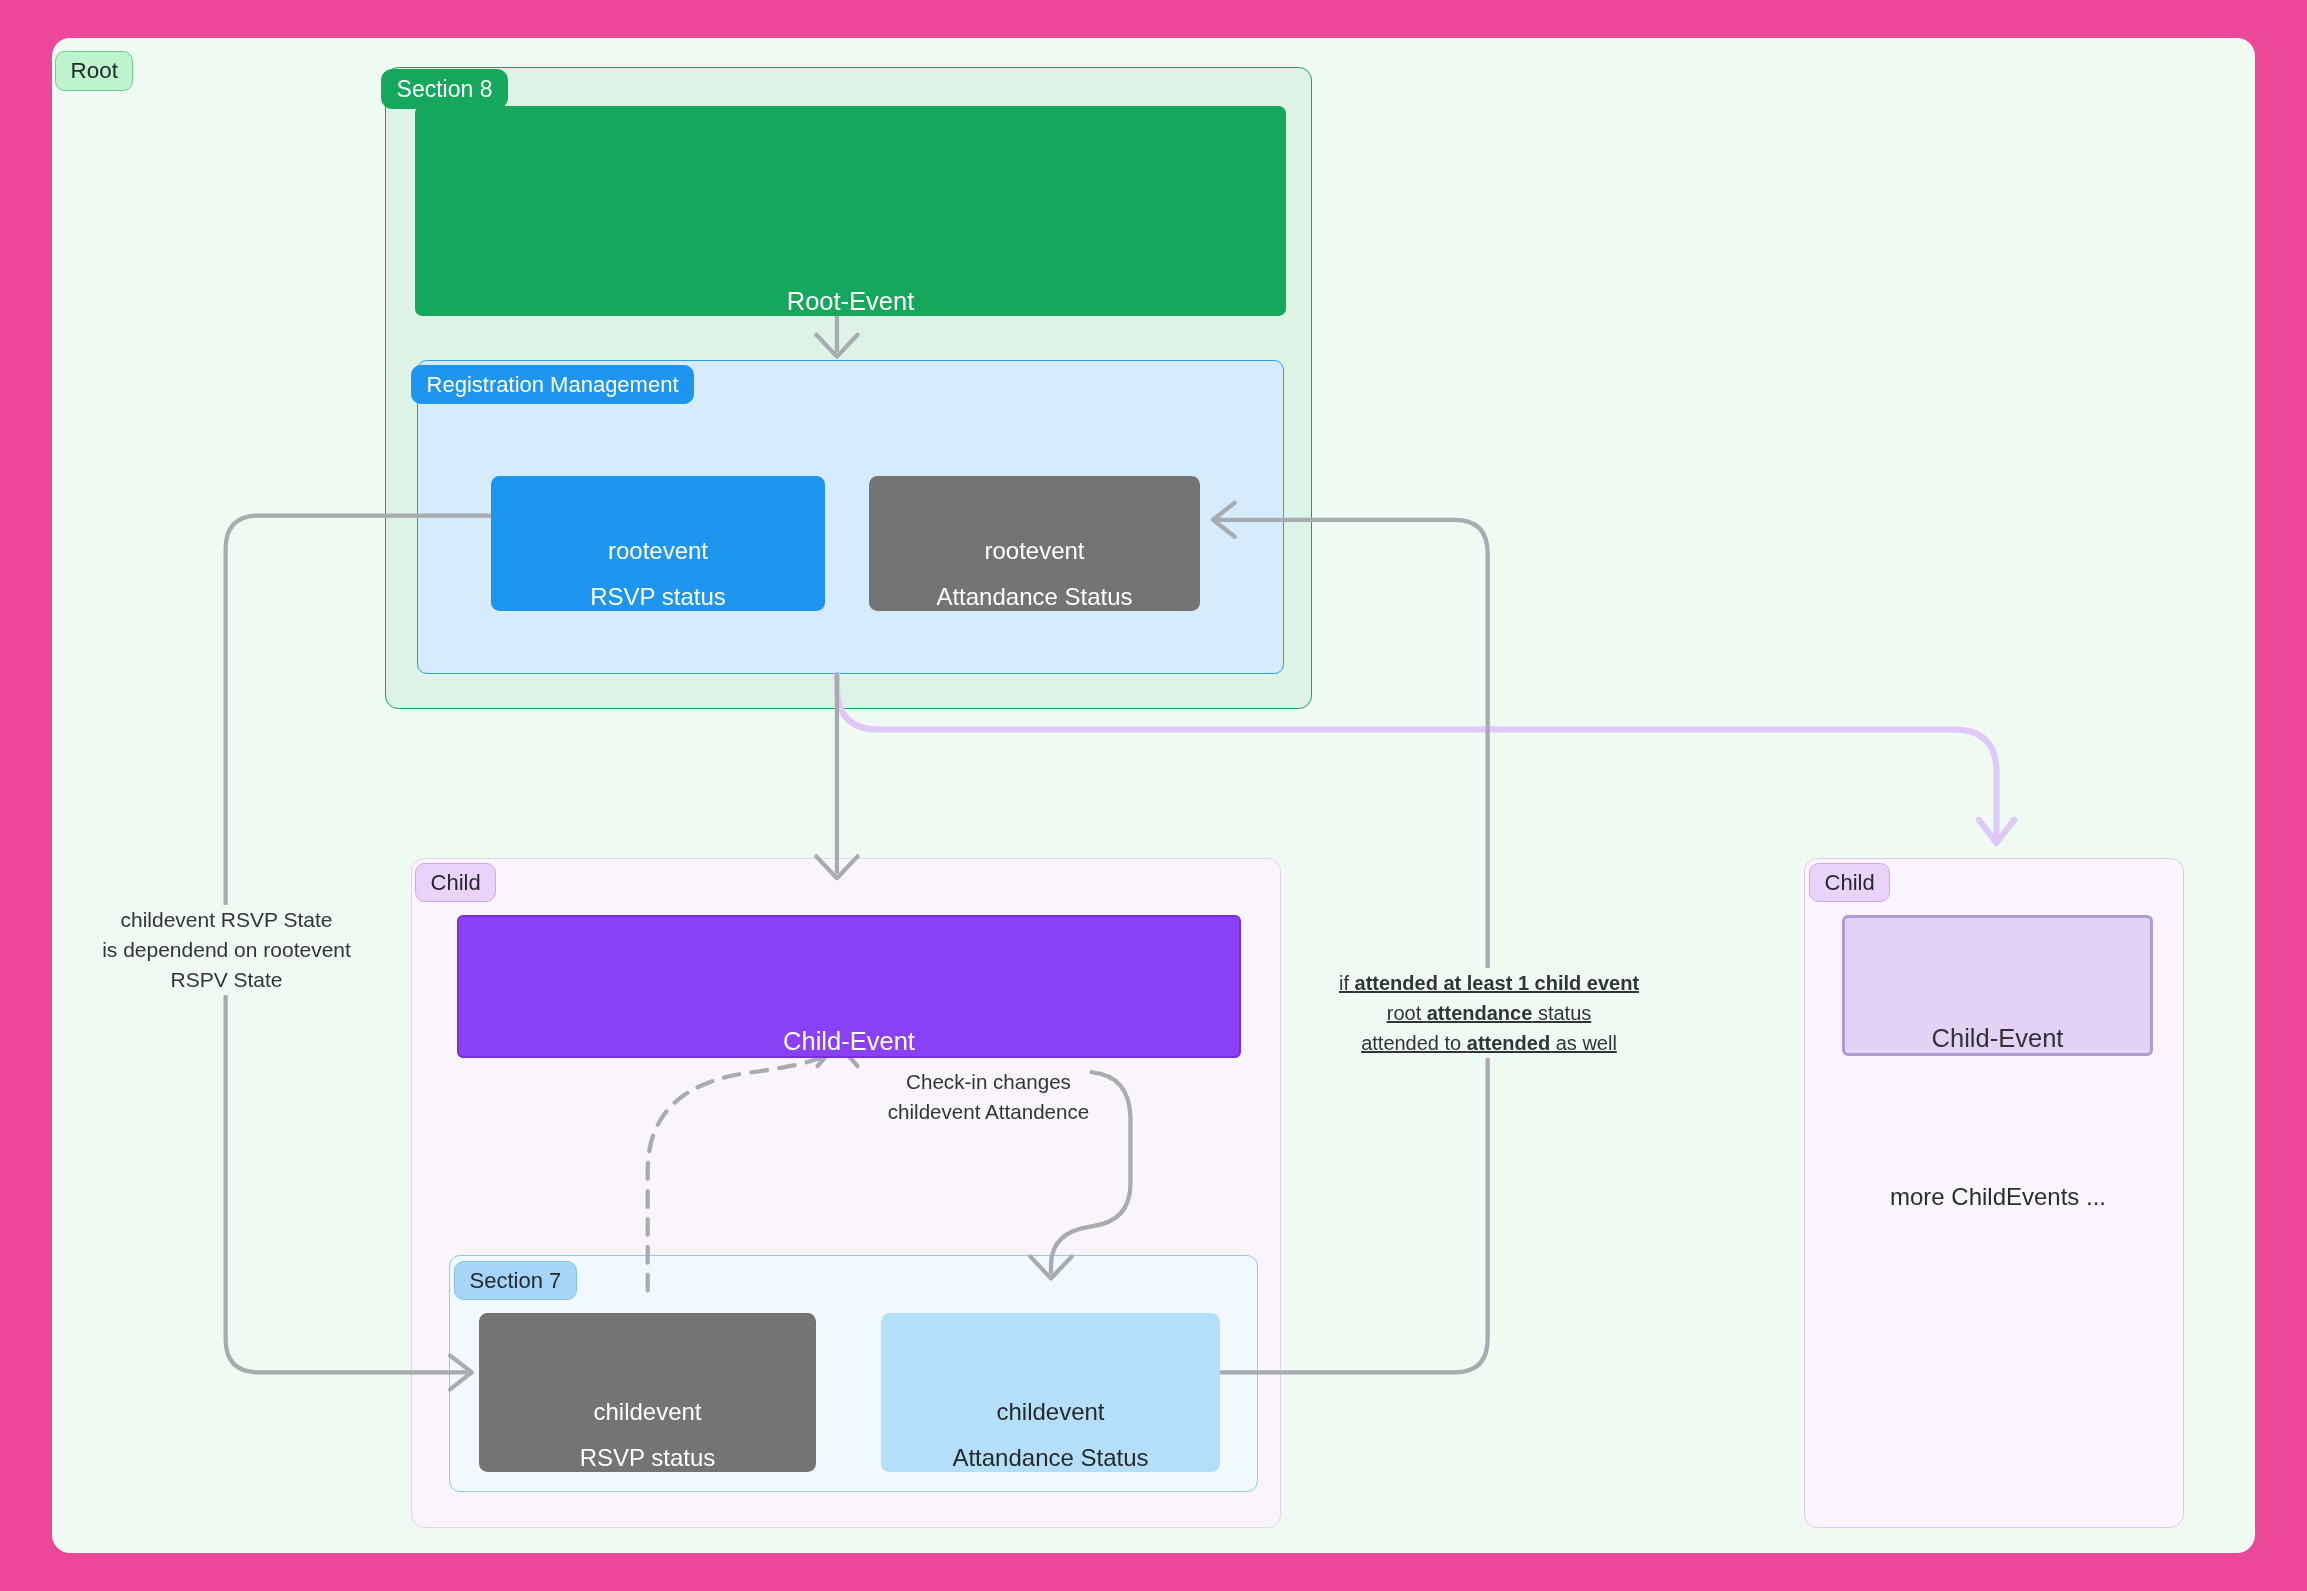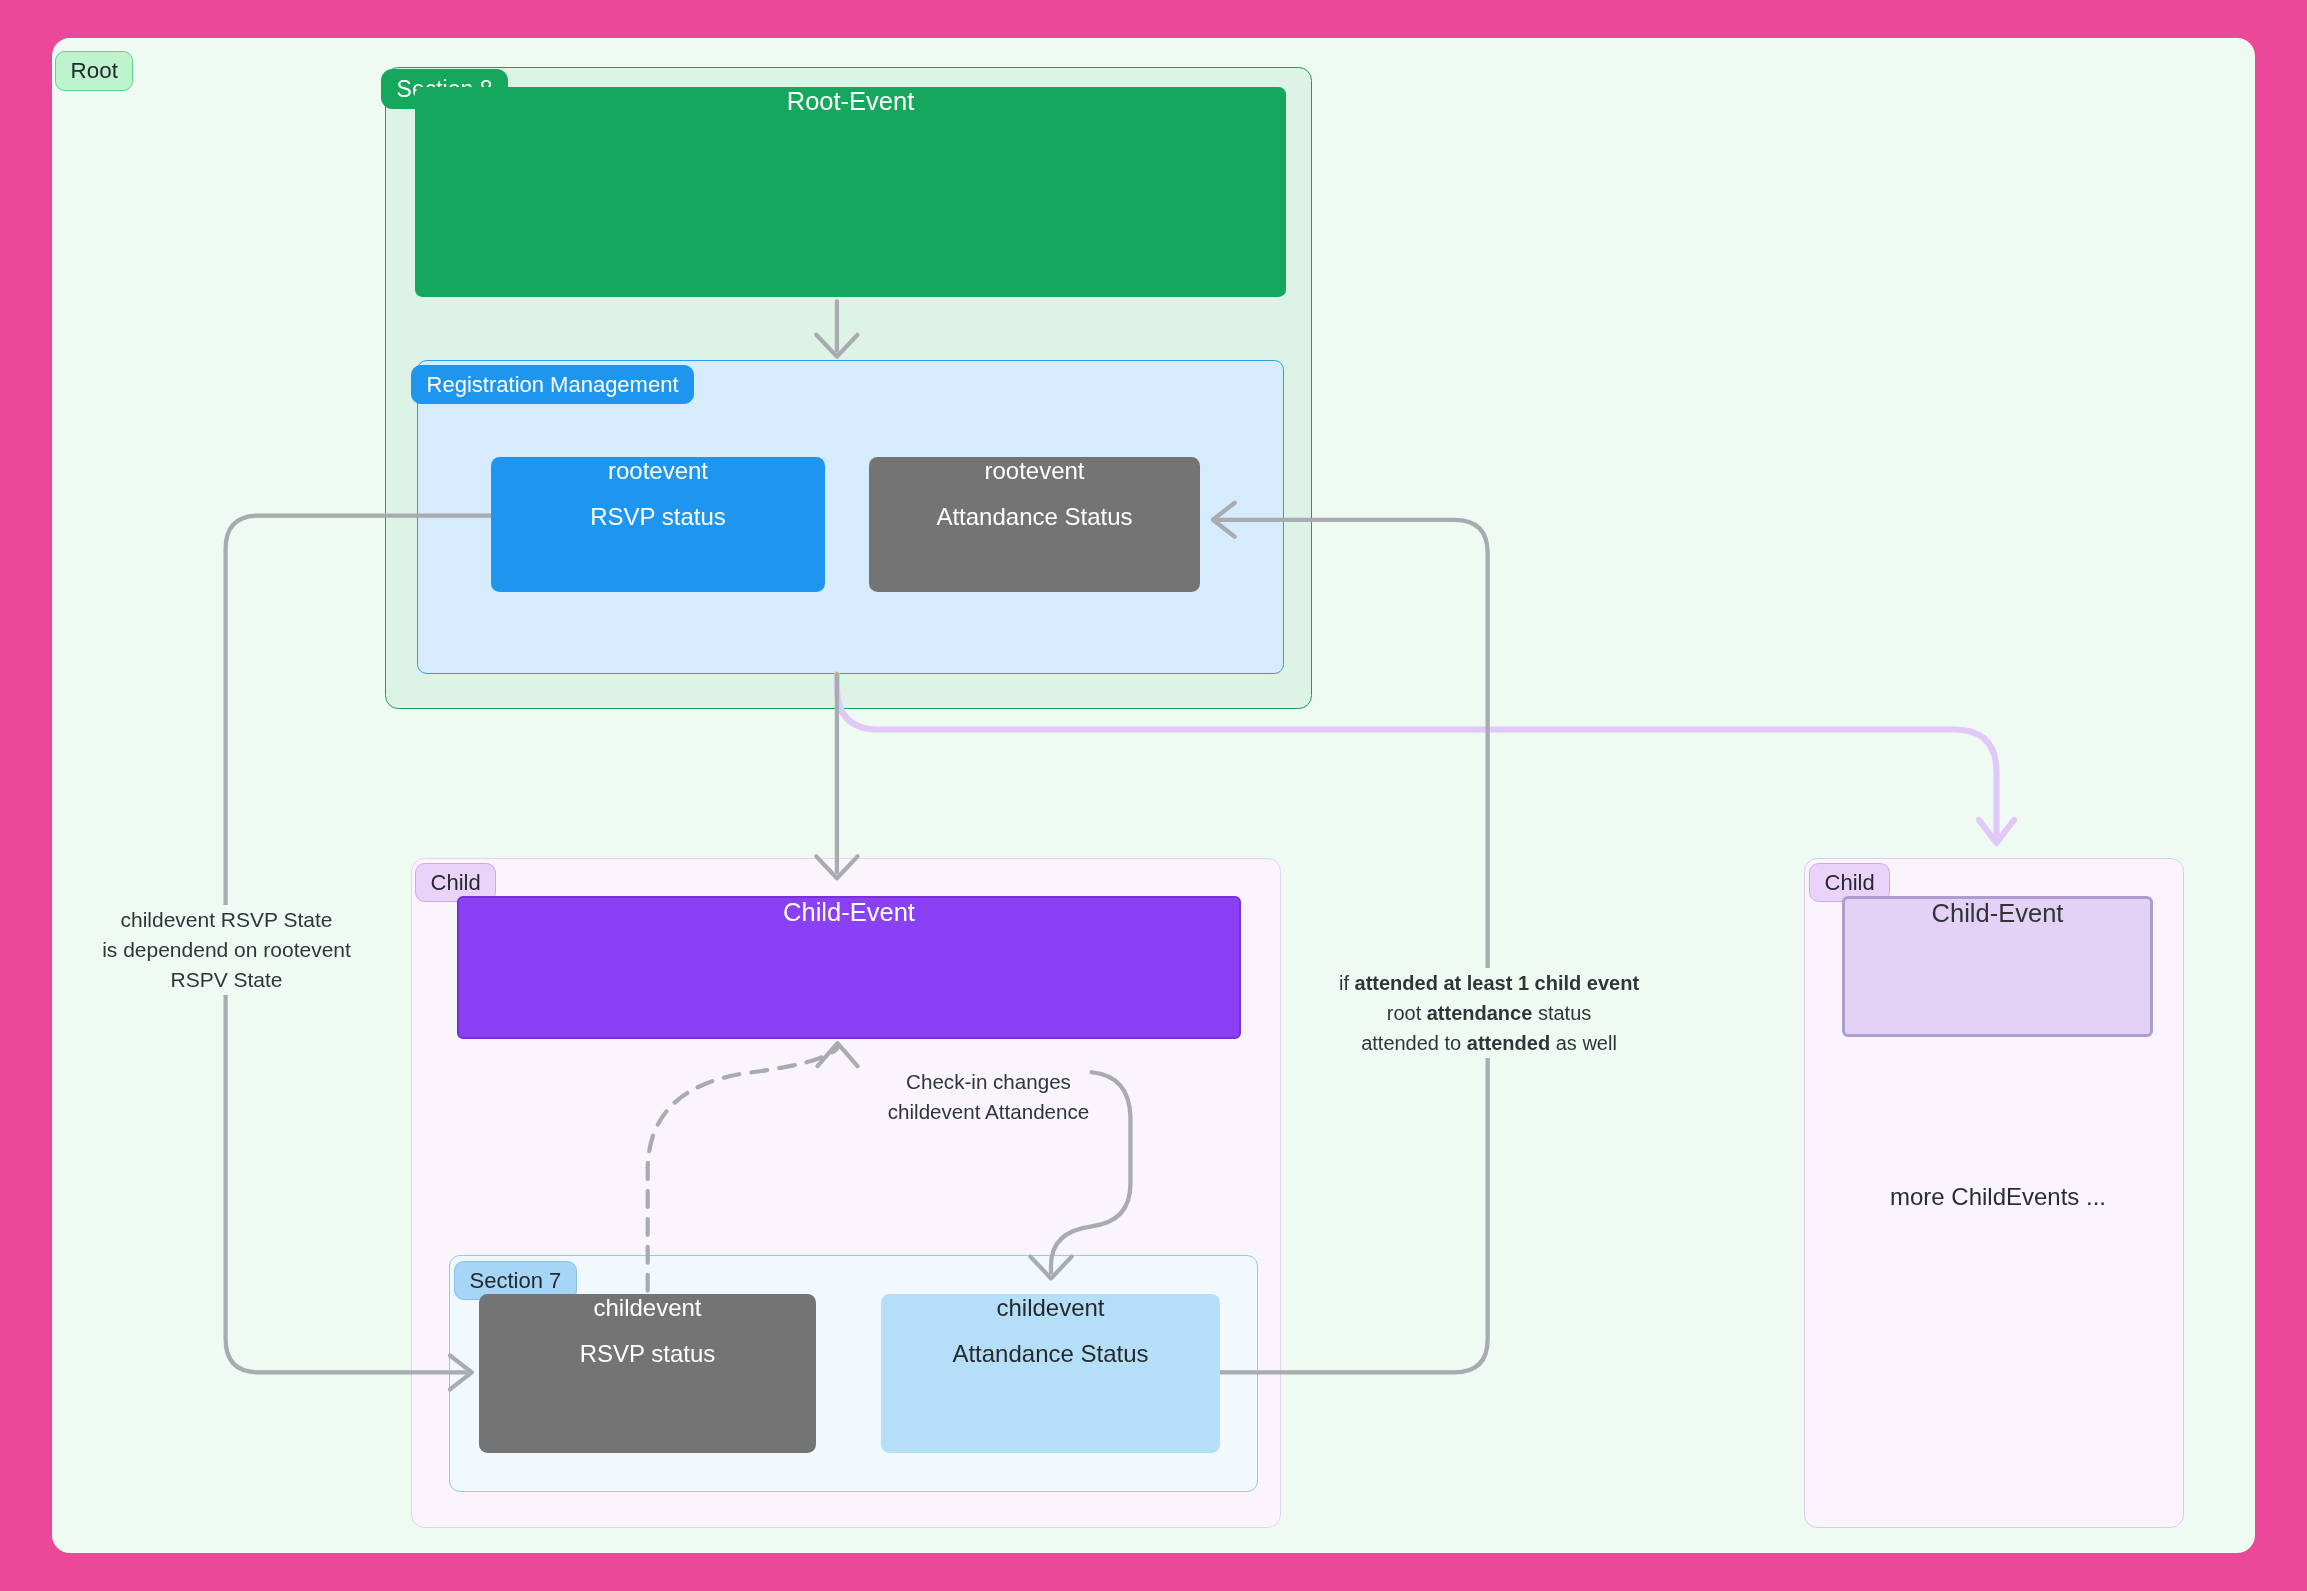--- a/index.html
+++ b/index.html
@@ -19,35 +19,35 @@
   .badge{position:absolute;display:inline-block;padding:6px 14.6px;border-radius:9.7px;
          font-size:22px;line-height:1.15;color:#24292E;white-space:nowrap;z-index:5;}
   #badge-root{left:55px;top:51px;font-size:22.4px;background:#BDF4CE;border:1.2px solid #66CF8C;}
   #badge-section8{left:381px;top:69px;font-size:23px;background:#15A75C;border:1.2px solid #15A75C;color:#FFFFFF;border-radius:11px;}
   #badge-reg{left:411px;top:365px;background:#1E96F0;border:1.2px solid #1E96F0;color:#FFFFFF;}
   #badge-child-left{left:415px;top:863px;background:#EAD3F9;border:1.2px solid #CDA9EC;}
   #badge-section3{left:454px;top:1261px;background:#A6D5F8;border:1.2px solid #86BEEC;}
   #badge-child-right{left:1809px;top:863px;background:#EAD3F9;border:1.2px solid #CDA9EC;}
 
   
-  .node{position:absolute;display:flex;flex-direction:column;align-items:center;justify-content:flex-start;
-        gap:18px;border-radius:8.5px;font-size:24px;color:#FFFFFF;text-align:center;z-index:6;box-sizing:border-box;}
+  .node{position:absolute;display:flex;flex-direction:column;align-items:center;justify-content:flex-end;
+        gap:18px;border-radius:8.5px;font-size:24px;color:#FFFFFF;text-align:center;z-index:6;box-sizing:border-box;margin-top:19px;}
   #root-event{left:415px;top:87px;width:871px;height:210px;background:#15A75C;border-radius:7.3px;font-size:25.5px;}
   #rootevent-rsvp{left:491px;top:457px;width:334px;height:135px;background:#1E96F0;}
   #rootevent-att{left:869px;top:457px;width:331px;height:135px;background:#747474;}
   #child-event{left:457px;top:896px;width:784px;height:143px;background:#8A40F4;border:2.4px solid #7A2ED9;border-radius:6px;font-size:25.5px;}
   #childevent-rsvp{left:479px;top:1294px;width:337px;height:159px;background:#747474;}
   #childevent-att{left:881px;top:1294px;width:339px;height:159px;background:#B5DFF8;color:#26292C;}
   #child-event-r{left:1842px;top:896px;width:311px;height:141px;background:#E4D1F6;border:3px solid #AE9CCF;border-radius:6px;color:#303438;font-size:25.5px;}
 
   
   .note{position:absolute;text-align:center;color:#2F353A;z-index:6;}
   #note-dependency{left:78px;top:905px;width:297px;font-size:21px;line-height:30px;background:#EFFBF2;}
   #note-checkin{left:861px;top:1067px;width:255px;font-size:20.6px;line-height:30px;}
-  #note-attended{left:1333px;top:968px;width:312px;font-size:20px;line-height:30px;background:#EFFBF2;}
+  #note-attended{left:1333px;top:968px;width:312px;font-size:20px;line-height:30px;background:#EFFBF2;text-decoration:underline;}
   #more-events{left:1819px;top:1183px;width:358px;font-size:24px;color:#2A2E33;text-align:center;z-index:6;position:absolute;}
 
   svg.wires{position:absolute;left:0;top:0;z-index:4;}
   .layer1{z-index:1}.layer2{z-index:2}
 </style>
 </head>
 <body>
 
 <div class="page">
   <div class="canvas"></div>

